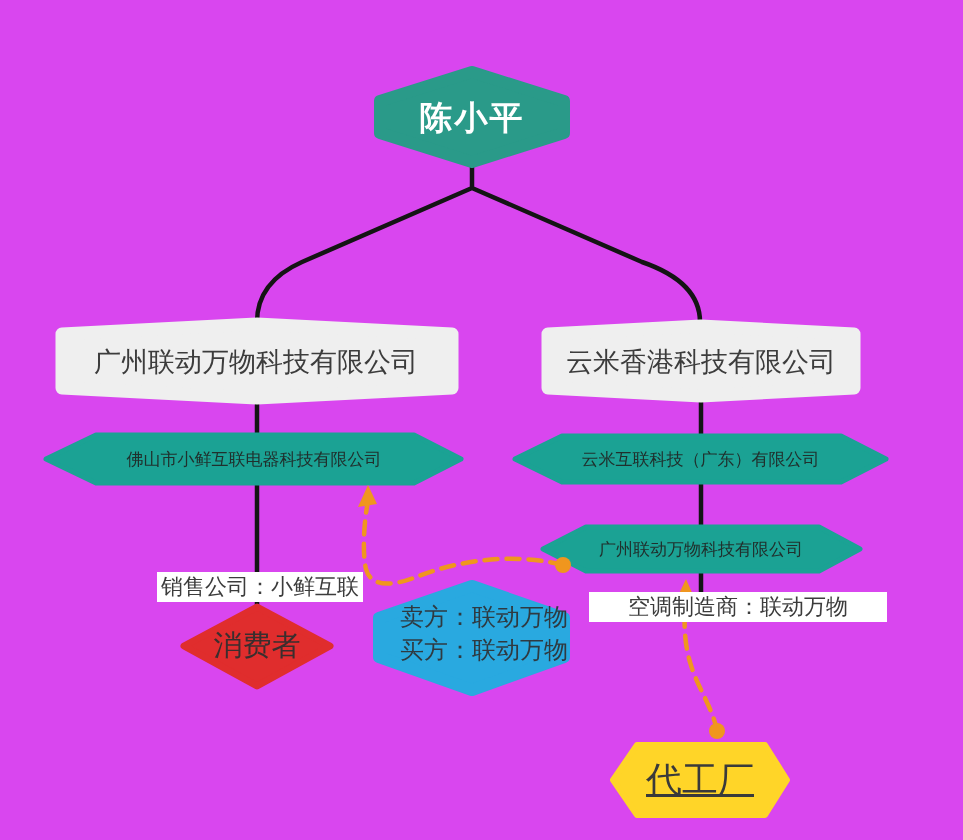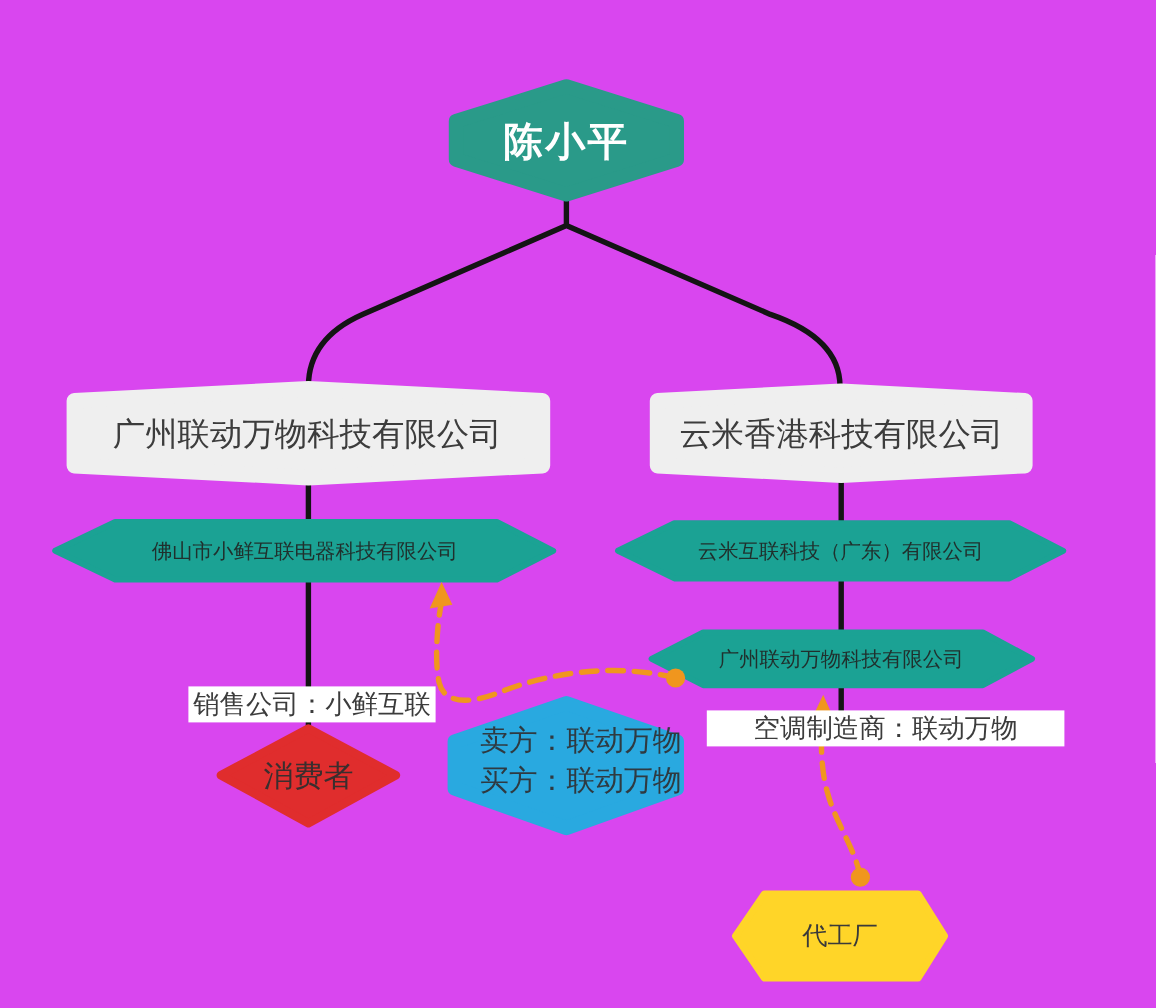--- a/index.html
+++ b/index.html
@@ -14,22 +14,22 @@
   .lbl{
     position:absolute;
     display:flex;align-items:center;justify-content:center;
     white-space:nowrap;
     text-align:center;
   }
   .root-text{font-size:33px;font-weight:bold;color:#ffffff;letter-spacing:2px;}
   .parent-text{font-size:27px;color:#3c3c3c;}
   .sub-text{font-size:17px;color:#20302d;}
   .edge-text{font-size:22px;color:#3c3c3c;background:#ffffff;padding:0 3px;}
-  .consumer-text{font-size:25px;color:#3a2e2e;}
-  .factory-text{font-size:21px;color:#3a3a3a;}
+  .consumer-text{font-size:29px;color:#3a2e2e;}
+  .factory-text{font-size:36px;color:#3a3a3a;text-decoration:underline;}
   .note-box{
     position:absolute;
     display:flex;flex-direction:column;align-items:center;justify-content:center;
     font-size:24px;line-height:33px;color:#2f3a41;white-space:nowrap;
   }
 </style>
 </head>
 <body>
 
 <div id="stage">

